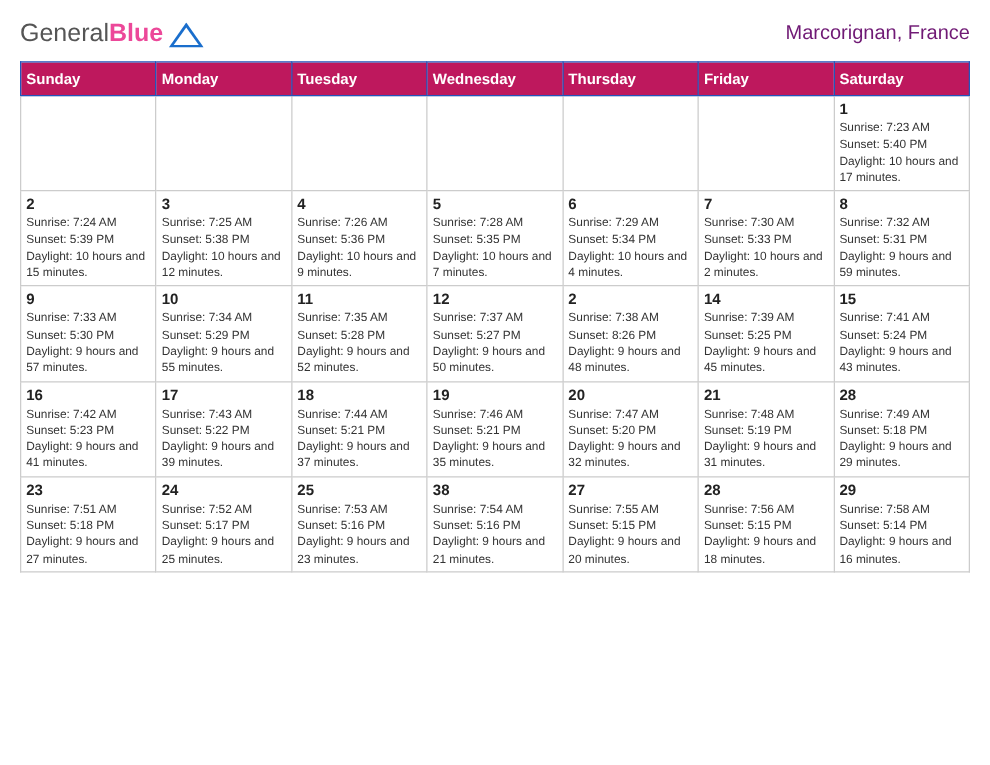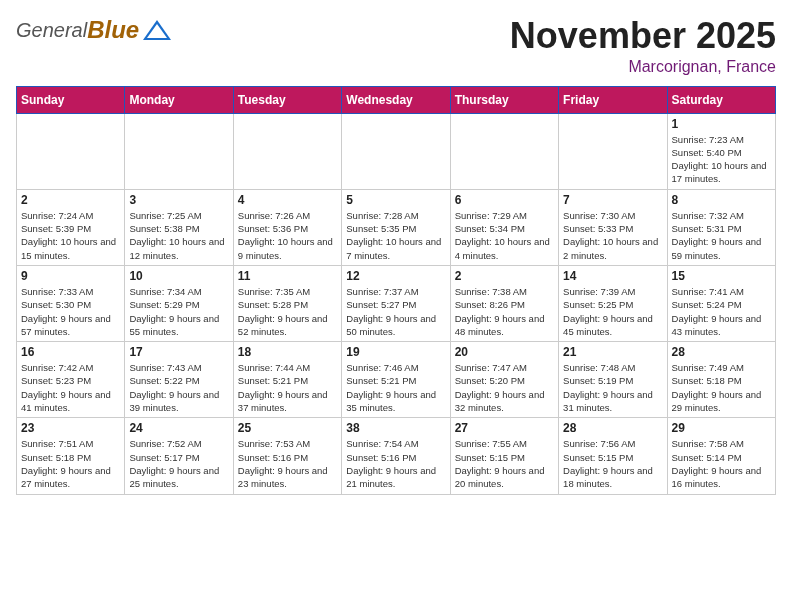--- a/index.html
+++ b/index.html
@@ -13,31 +13,30 @@
     .header {
       display: flex;
       justify-content: space-between;
       align-items: flex-start;
       margin-bottom: 10px;
     }
     .logo {
       display: flex;
       flex-direction: column;
       align-items: flex-end;
-      font-style: italic;
     }
     .logo-text {
       display: flex;
       align-items: center;
       font-size: 22px;
       font-weight: normal;
       color: #333;
     }
     .logo-general { color: #555; font-size: 20px; }
-    .logo-blue { color: #a16207; font-size: 24px; font-weight: bold; }
+    .logo-blue { color: #ec4899; font-size: 20px; font-weight: bold; }
     .logo-icon {
       width: 28px;
       height: 20px;
       margin-left: 4px;
     }
     .title-block { text-align: right; }
     .month-title {
       font-size: 36px;
       font-weight: bold;
       color: #222;
@@ -94,21 +93,20 @@
     <div class="logo-text">
       <span class="logo-general">General</span>
       <span class="logo-blue">Blue</span>
       <svg class="logo-icon" viewBox="0 0 28 20">
         <polygon points="14,0 28,20 0,20" fill="#1a6ecc"></polygon>
         <polygon points="14,4 24,18 4,18" fill="#fff"></polygon>
       </svg>
     </div>
   </div>
   <div class="title-block">
-    <div class="month-title">November 2025</div>
     <div class="location">Marcorignan, France</div>
   </div>
 </div>
 
 <table class="calendar">
   <thead>
     <tr>
     <th>Sunday</th>
         <th>Monday</th>
         <th>Tuesday</th>

